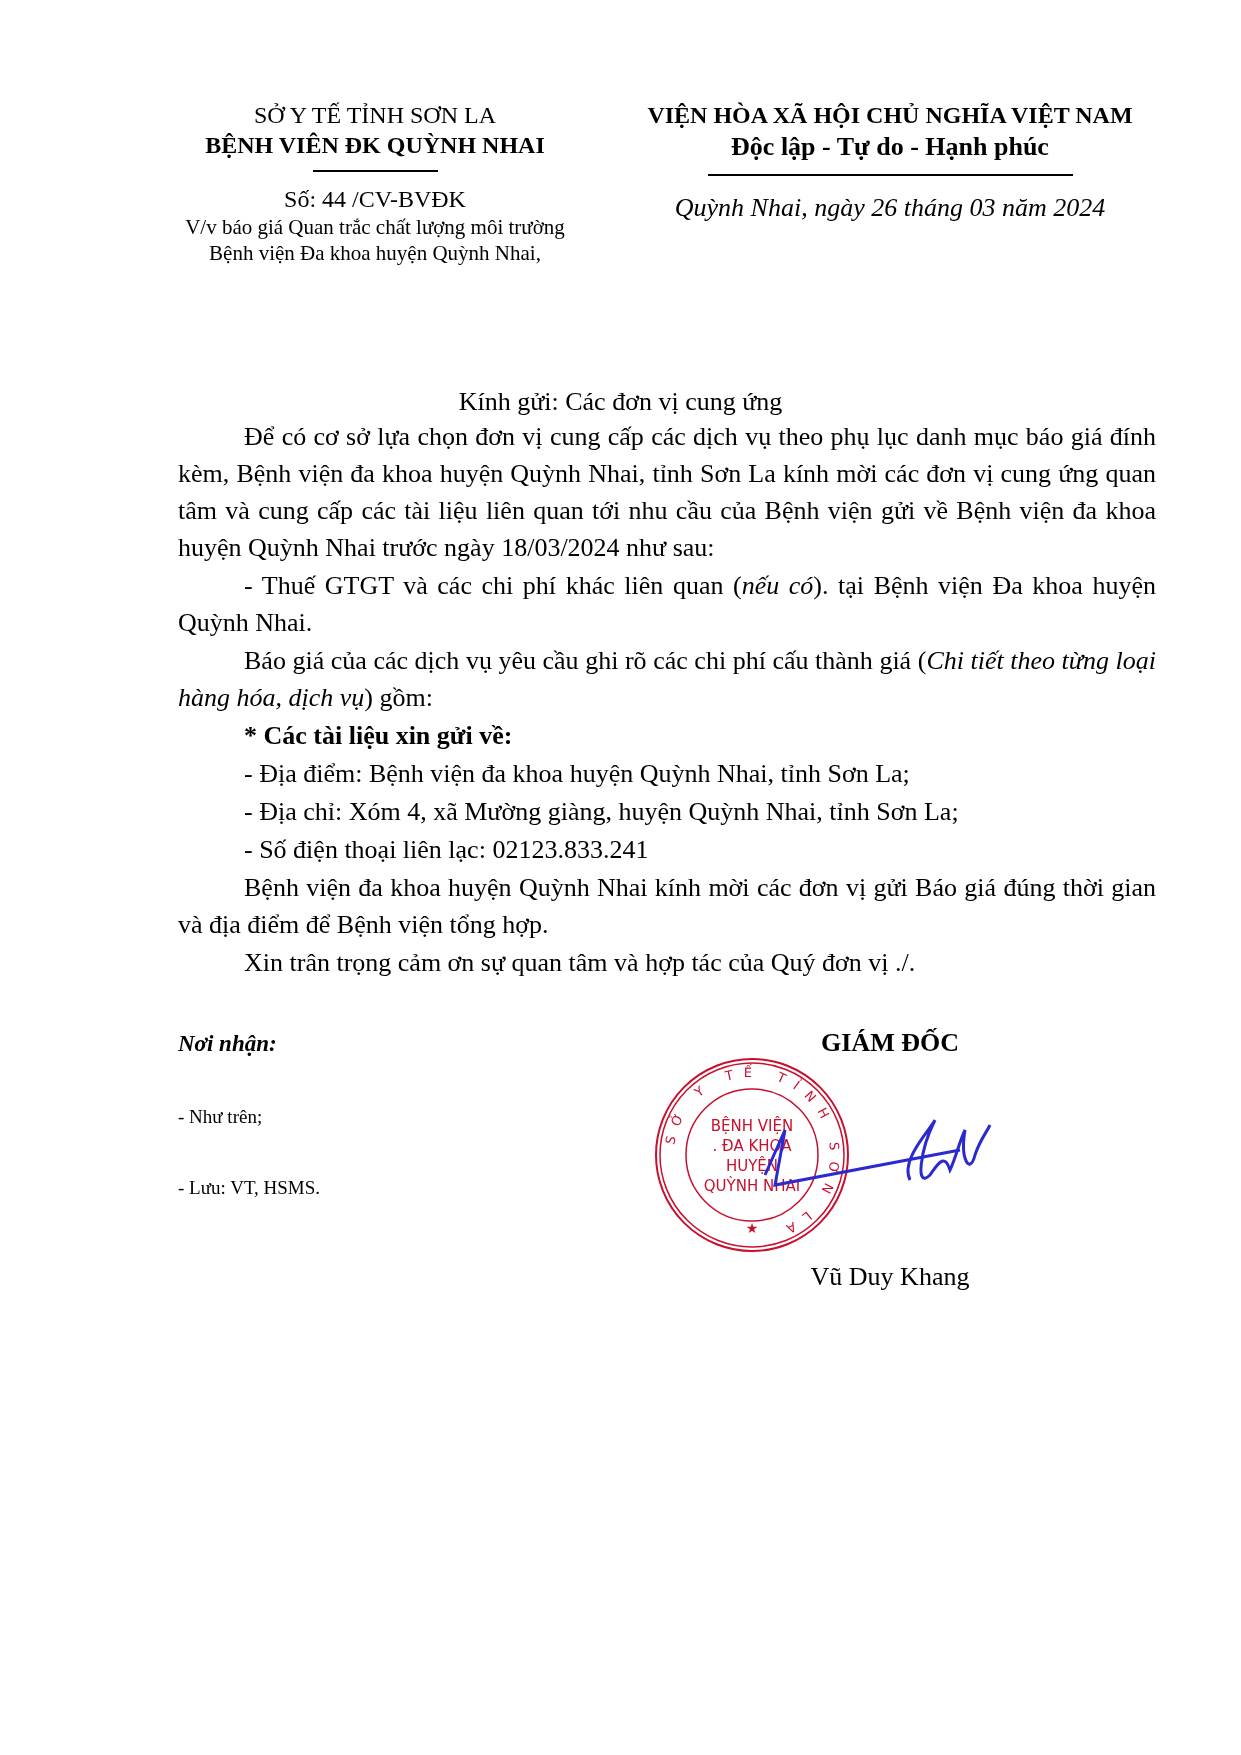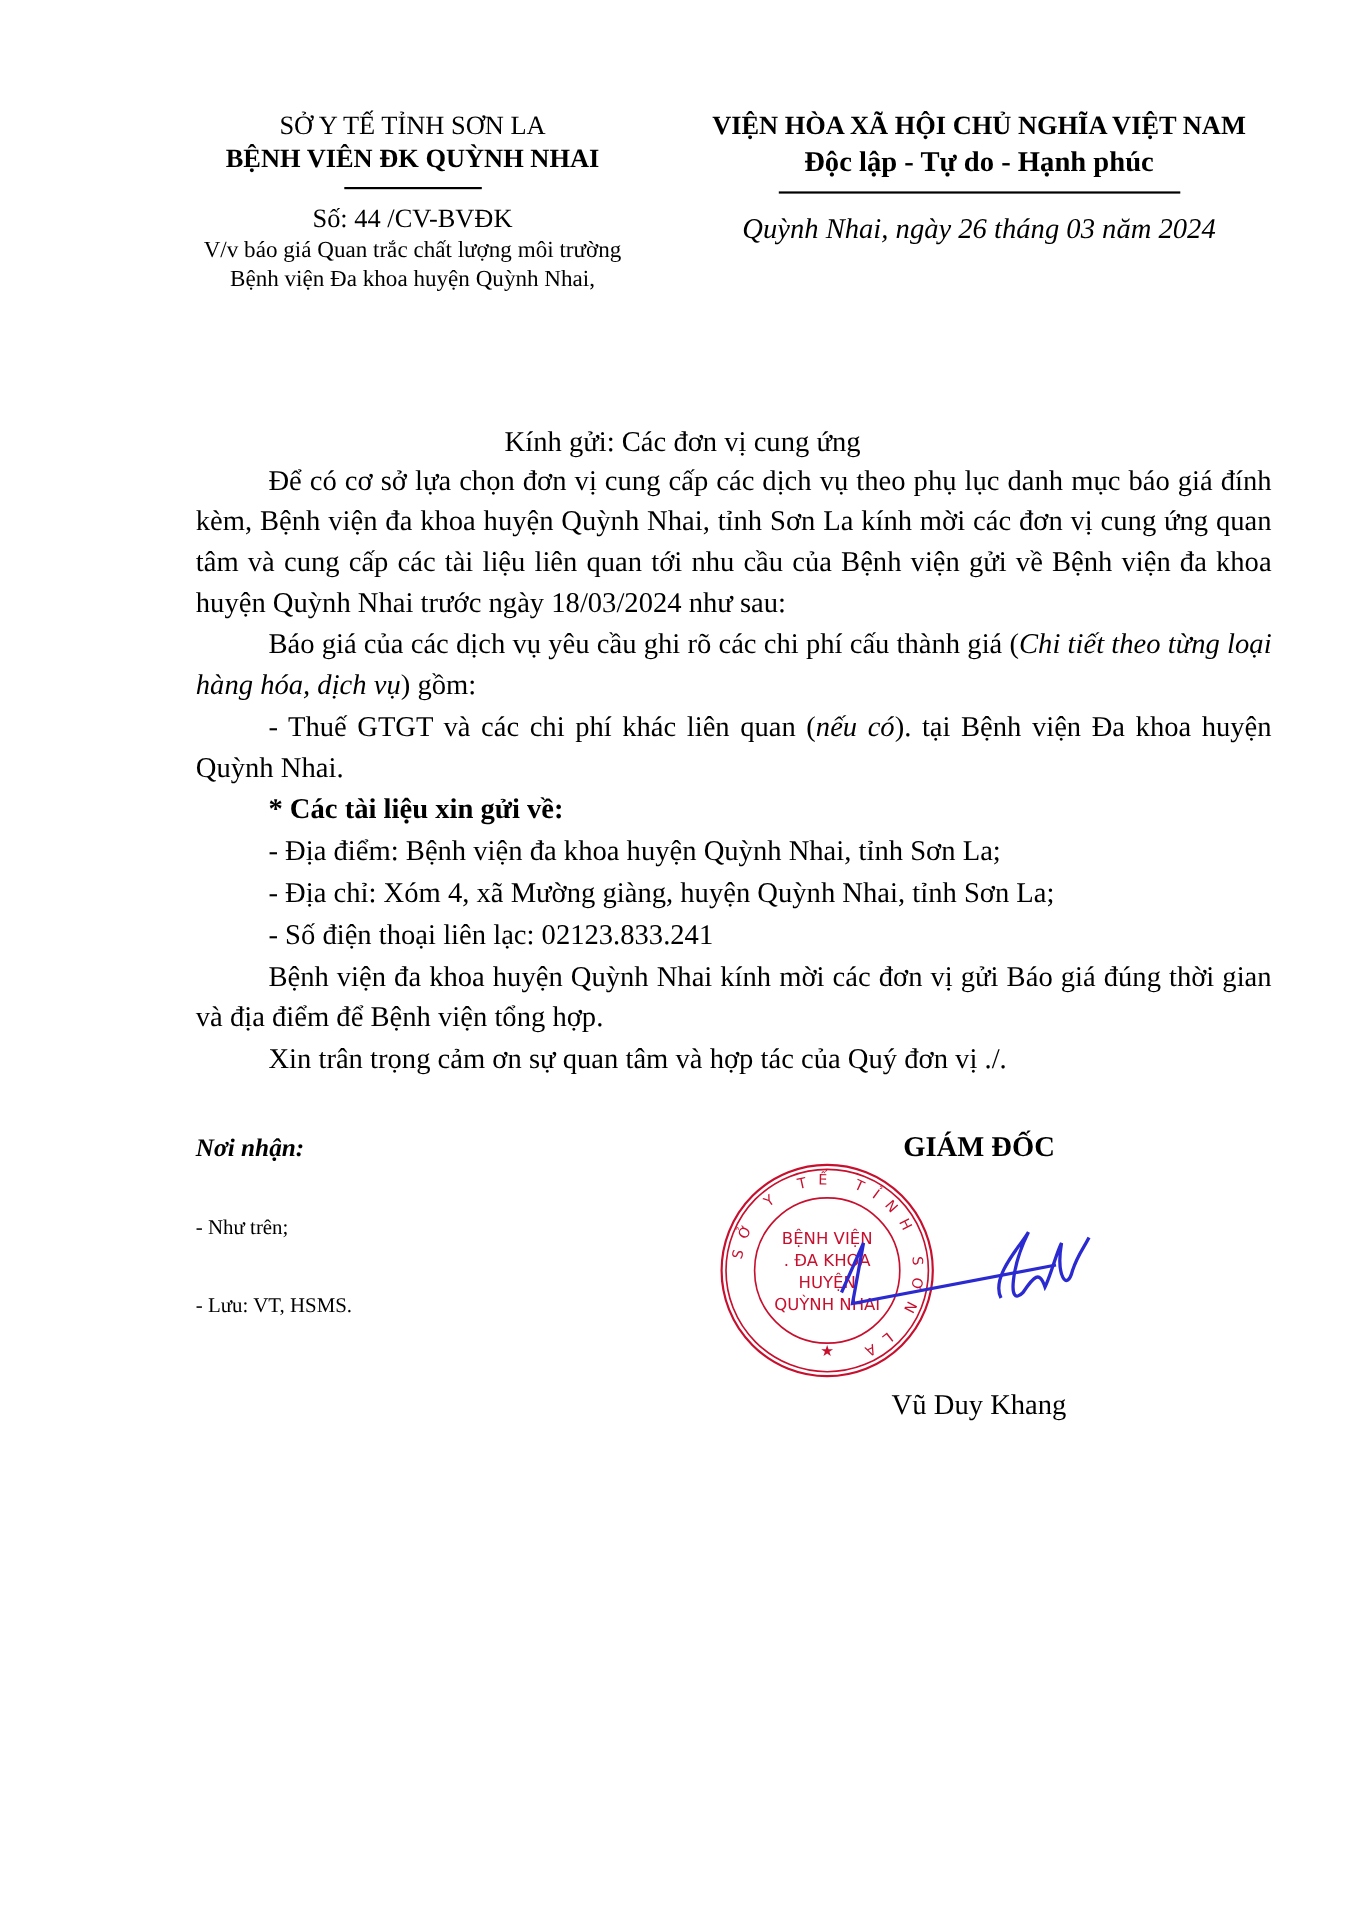--- a/index.html
+++ b/index.html
@@ -43,22 +43,22 @@
   <div class="l1 b">VIỆN HÒA XÃ HỘI CHỦ NGHĨA VIỆT NAM</div>
   <div class="b" style="font-size:26px;line-height:34px;">Độc lập - Tự do - Hạnh phúc</div>
   <div class="rule" style="width:365px;margin-top:10px;"></div>
   <div class="date">Quỳnh Nhai, ngày  26 tháng 03 năm 2024</div>
 </div>
 
 <div class="abs recip center">Kính gửi: Các đơn vị cung ứng</div>
 
 <div class="abs body">
   <p>Để có cơ sở lựa chọn đơn vị cung cấp các dịch vụ theo phụ lục danh mục báo giá đính kèm, Bệnh viện đa khoa huyện Quỳnh Nhai, tỉnh Sơn La kính mời các đơn vị cung ứng quan tâm và cung cấp các tài liệu liên quan tới nhu cầu của Bệnh viện gửi về Bệnh viện đa khoa huyện Quỳnh Nhai trước ngày 18/03/2024 như sau:</p>
+  <p class="sp"><span>- Thuế GTGT và các chi phí khác liên quan (</span><i>nếu có</i><span>). tại Bệnh viện Đa khoa huyện Quỳnh Nhai.</span></p>
   <p class="sp"><span>Báo giá của các dịch vụ yêu cầu ghi rõ các chi phí cấu thành giá (</span><i>Chi tiết theo từng loại hàng hóa, dịch vụ</i><span>) gồm:</span></p>
-  <p class="sp"><span>- Thuế GTGT và các chi phí khác liên quan (</span><i>nếu có</i><span>). tại Bệnh viện Đa khoa huyện Quỳnh Nhai.</span></p>
   <p class="sp b">* Các tài liệu xin gửi về:</p>
   <p class="sp">- Địa điểm: Bệnh viện đa khoa huyện Quỳnh Nhai, tỉnh Sơn La;</p>
   <p class="sp">- Địa chỉ: Xóm 4, xã Mường giàng, huyện Quỳnh Nhai, tỉnh Sơn La;</p>
   <p class="sp">- Số điện thoại liên lạc: 02123.833.241</p>
   <p class="sp">Bệnh viện đa khoa huyện Quỳnh Nhai kính mời các đơn vị gửi Báo giá đúng thời gian và địa điểm để Bệnh viện tổng hợp.</p>
   <p class="sp">Xin trân trọng cảm ơn sự quan tâm và hợp tác của Quý đơn vị ./.</p>
 </div>
 
 <div class="abs recv">
   <div class="t">Nơi nhận:</div>

